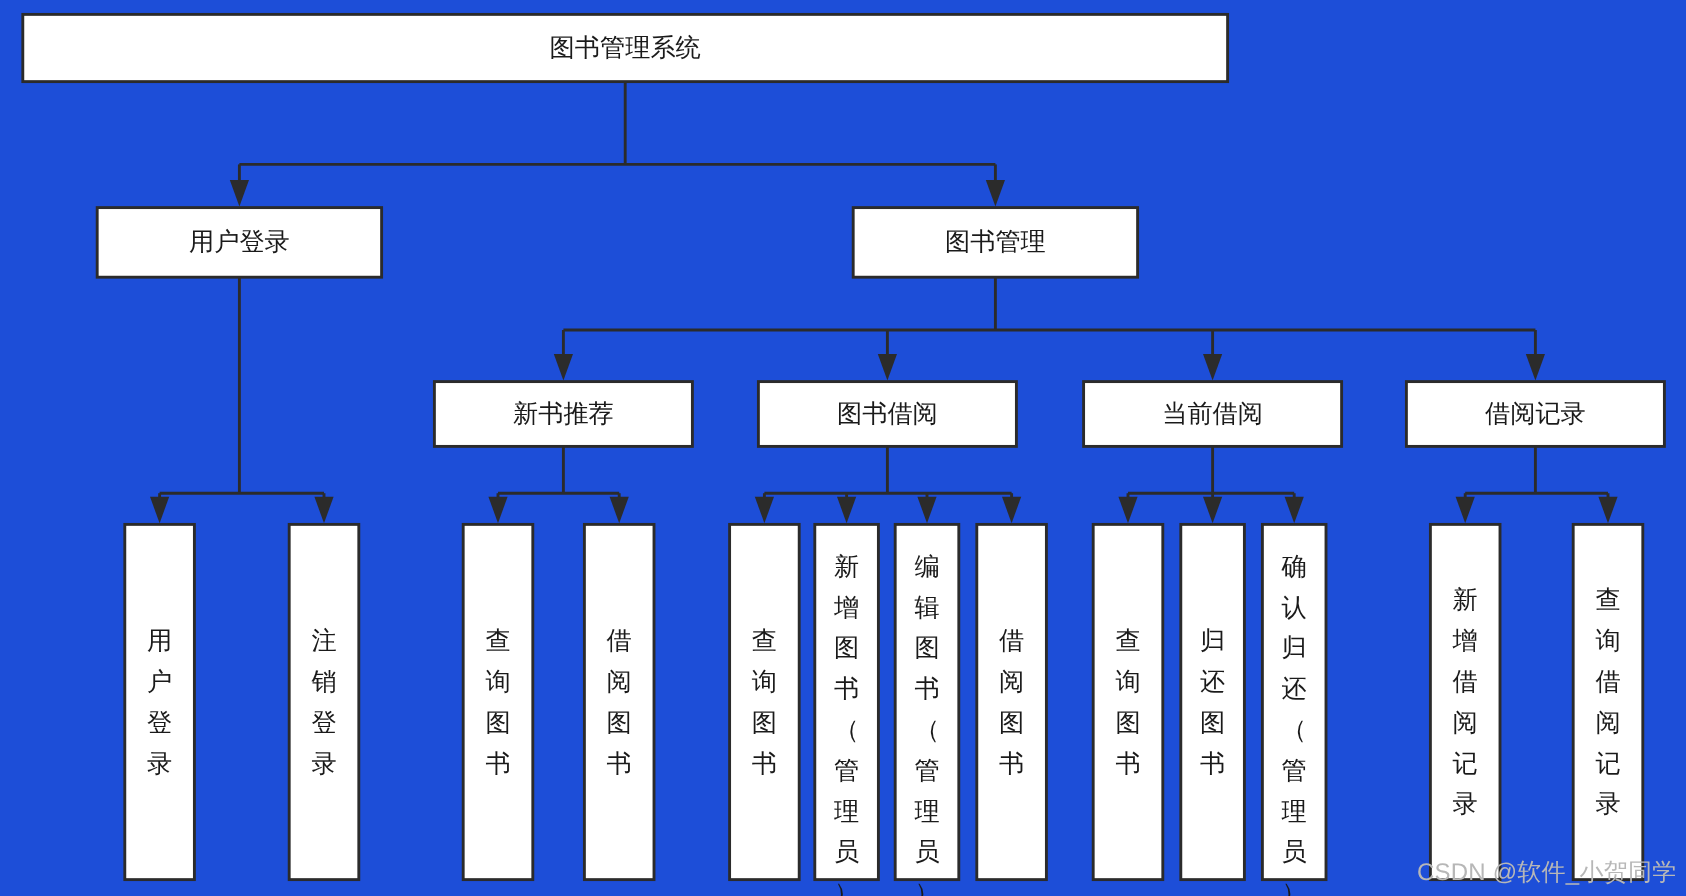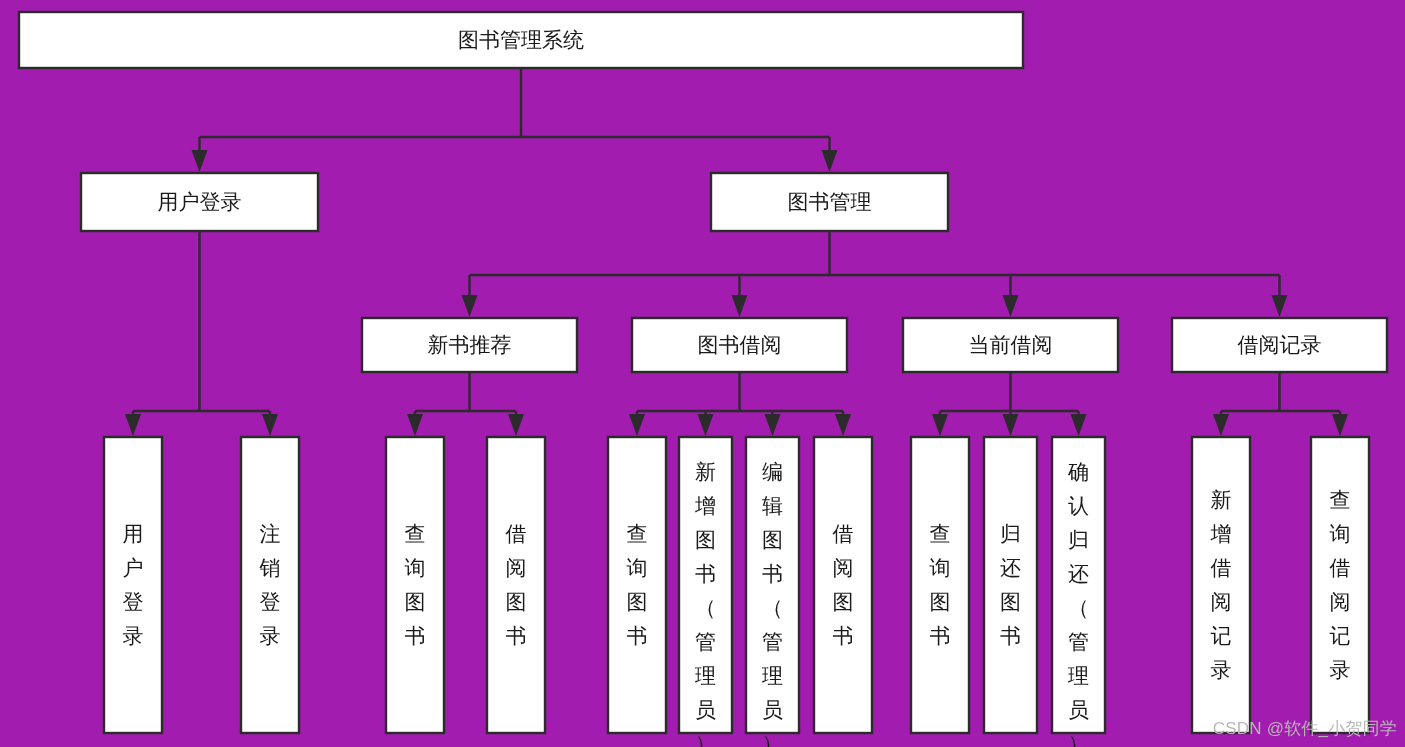--- a/index.html
+++ b/index.html
@@ -10,21 +10,21 @@
   body {
     width: 1405px;
     height: 747px;
     font-family: "Liberation Sans", "DejaVu Sans", sans-serif;
     overflow: hidden;
   }
   #diagram-root {
     position: relative;
     width: 1405px;
     height: 747px;
-    background: #a21caf;
+    background: #1d4ed8;
   }
   svg.diagram-canvas {
     position: absolute;
     left: 0;
     top: 0;
     width: 1405px;
     height: 747px;
     display: block;
   }
   .node-box {
@@ -53,21 +53,21 @@
     fill: #1a1a1a;
     font-family: "Liberation Sans", "DejaVu Sans", sans-serif;
     font-size: 21px;
     text-anchor: middle;
   }
   .watermark-text {
     position: absolute;
     right: 8px;
     bottom: 7px;
     font-family: "Liberation Sans", "DejaVu Sans", sans-serif;
-    font-size: 17px;
+    font-size: 20px;
     color: #b7b7b7;
     white-space: nowrap;
     letter-spacing: 0.2px;
   }
 </style>
 </head>
 <body>
 
 <div id="diagram-root">
   <svg class="diagram-canvas" id="diagram-canvas" viewBox="0 0 1405 747" xmlns="http://www.w3.org/2000/svg">

